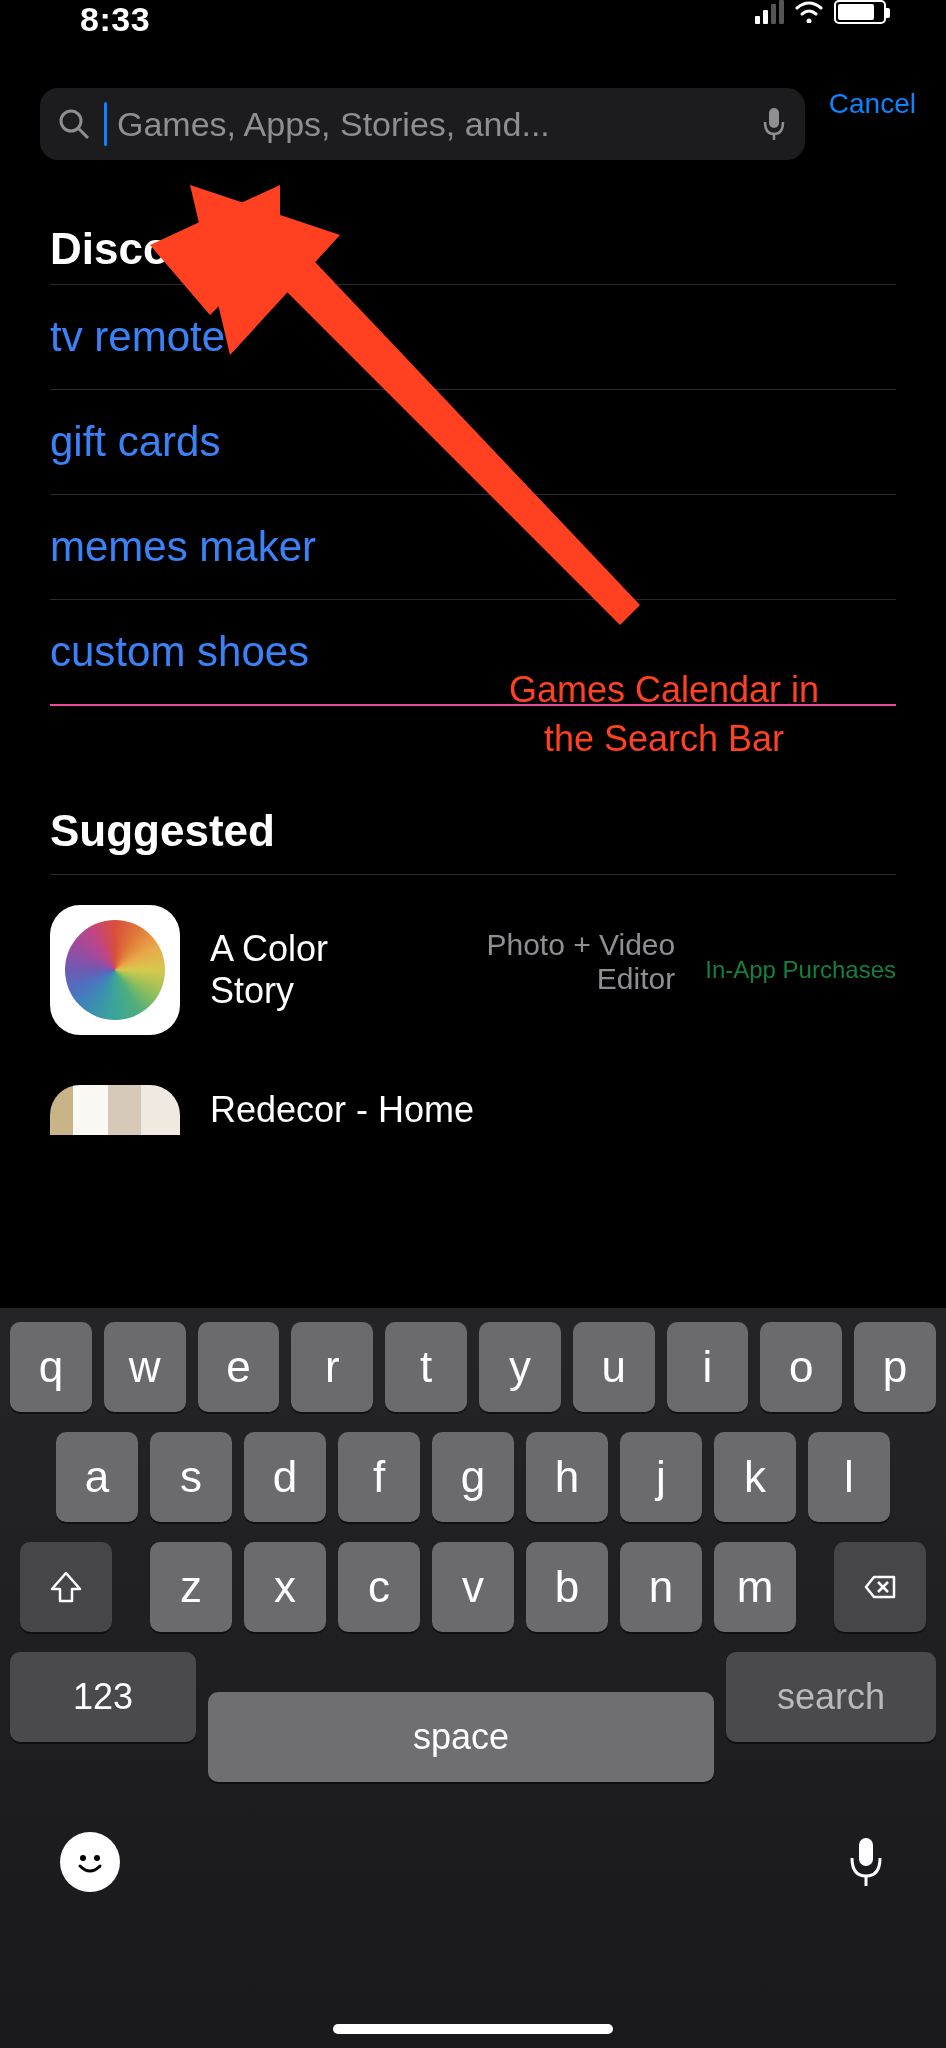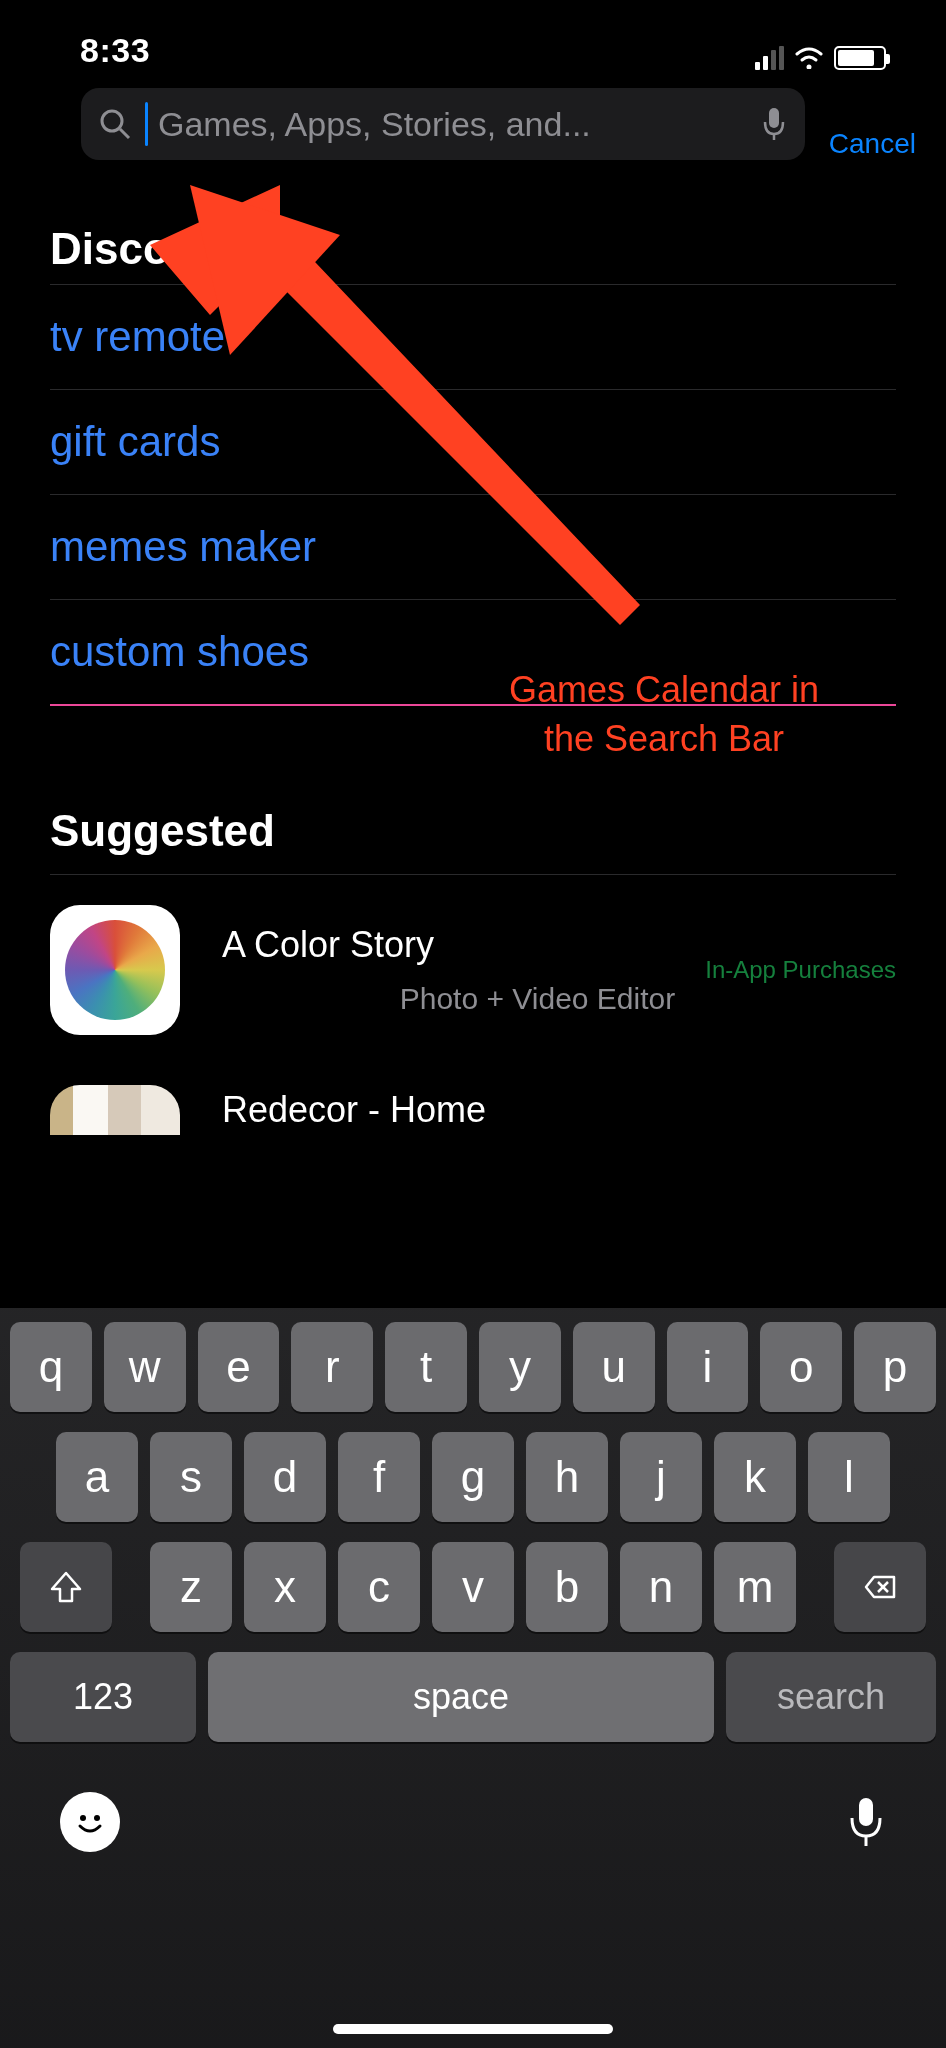--- a/index.html
+++ b/index.html
@@ -9,37 +9,36 @@
     background: #000;
     font-family: -apple-system, BlinkMacSystemFont, "Helvetica Neue", sans-serif;
     color: #fff;
     overflow: hidden;
     position: relative;
   }
   .status-bar {
     height: 70px;
     display: flex;
     justify-content: space-between;
-    align-items: flex-end;
+    align-items: flex-start;
     padding: 0 60px 0 80px;
   }
   .status-time { font-size: 34px; font-weight: 600; letter-spacing: 0.5px; }
   .status-icons { display: flex; align-items: center; gap: 10px; }
   .signal-bars { display: flex; align-items: flex-end; gap: 3px; height: 24px; }
   .bar { width: 5px; background: #fff; border-radius: 1px; }
   .bar.dim { background: #555; }
   .wifi-svg { width: 30px; height: 22px; }
   .battery { width: 52px; height: 24px; border: 2px solid #fff; border-radius: 5px; position: relative; display: flex; align-items: center; }
   .battery:after { content:""; position:absolute; right:-6px; top:6px; width:4px; height:10px; background:#fff; border-radius:0 2px 2px 0; }
   .battery-fill { height: 16px; background:#fff; border-radius:2px; margin-left:2px; }
   .search-row {
-    display:flex; align-items:flex-end;
+    display:flex; align-items:flex-start;
     padding: 18px 20px 24px 40px;
     gap: 24px;
-    margin-left: 41px;
   }
   .search-field {
     flex: 1;
     background: #1c1c1e;
     height: 72px;
     border-radius: 18px;
     display: flex;
     align-items: center;
     padding: 0 18px;
     gap: 14px;
@@ -65,21 +64,21 @@
   .suggested { margin-top: 100px; }
   .suggested-divider { height:1px; background:#2a2a2c; margin-top:18px; }
   .app-row { display:flex; align-items:center; gap: 30px; padding: 30px 0 10px; }
   .app-icon {
     width: 130px; height: 130px; border-radius: 30px; background:#fff;
     display:flex; align-items:center; justify-content:center;
   }
   .color-wheel { width:100px; height:100px; border-radius:50%;
     background: conic-gradient(#d94f3a,#e0793a,#e9a84a,#d7c94d,#95c05a,#4fae7b,#3aa598,#3b8fb0,#4a74c2,#6d5ab3,#9a4c9f,#c14585,#d94f3a);
   }
-  .app-info { flex:1; display:flex; flex-direction:column; gap:16px;margin-left:12px; }
+  .app-info { flex:1; display:flex; gap:16px; }
   .app-name { font-size:36px; font-weight:400; color:#fff; }
   .app-sub { font-size:30px; color:#8e8e93;text-align:right; }
   .app-action { display:flex; flex-direction:column; align-items:center; gap:10px; }
   .get-btn {
     background:#2c2c2e; color:#0a84ff; font-size:32px; font-weight:600;
     padding: 14px 42px; border-radius: 40px;
   }
   .iap { font-size:24px; color:#15803d; }
 
   .app-row.partial { padding-top: 40px; }
@@ -119,21 +118,21 @@
     font-size:44px;
     box-shadow: 0 2px 0 rgba(0,0,0,0.5);
   }
   .kb-row.row2 { padding: 0 48px; }
   .kb-row.row3 { padding: 0 10px; gap:12px; align-items:center; }
   .key.fn { background:#464649; width:100px; }
   .key.fn.shift { width:92px; }
   .key.fn.bksp { width:92px; }
   .kb-row.row4 { padding: 0 10px; gap:12px; }
   .key.wide { width:186px; background:#4a4a4d; font-size:36px; }
-  .key.space { flex:1; background:#6f6f72; font-size:36px; width:auto; }
+  .key.space { flex:1; background:#6f6f72; font-size:36px; width:auto;margin-top:40px; }
   .key.search { width:210px; background:#4a4a4d; color:#b9b9bc; font-size:36px; }
   .kb-bottom {
     display:flex; justify-content:space-between; align-items:center;
     padding: 30px 60px 0;
   }
   .emoji-btn { width:60px; height:60px; border-radius:50%; background:#fff; display:flex; align-items:center; justify-content:center; font-size:44px; color:#000; }
   .kb-mic { width:40px; height:52px; }
 
   .home-indicator {
     position:absolute; bottom:14px; left:50%; transform:translateX(-50%);

